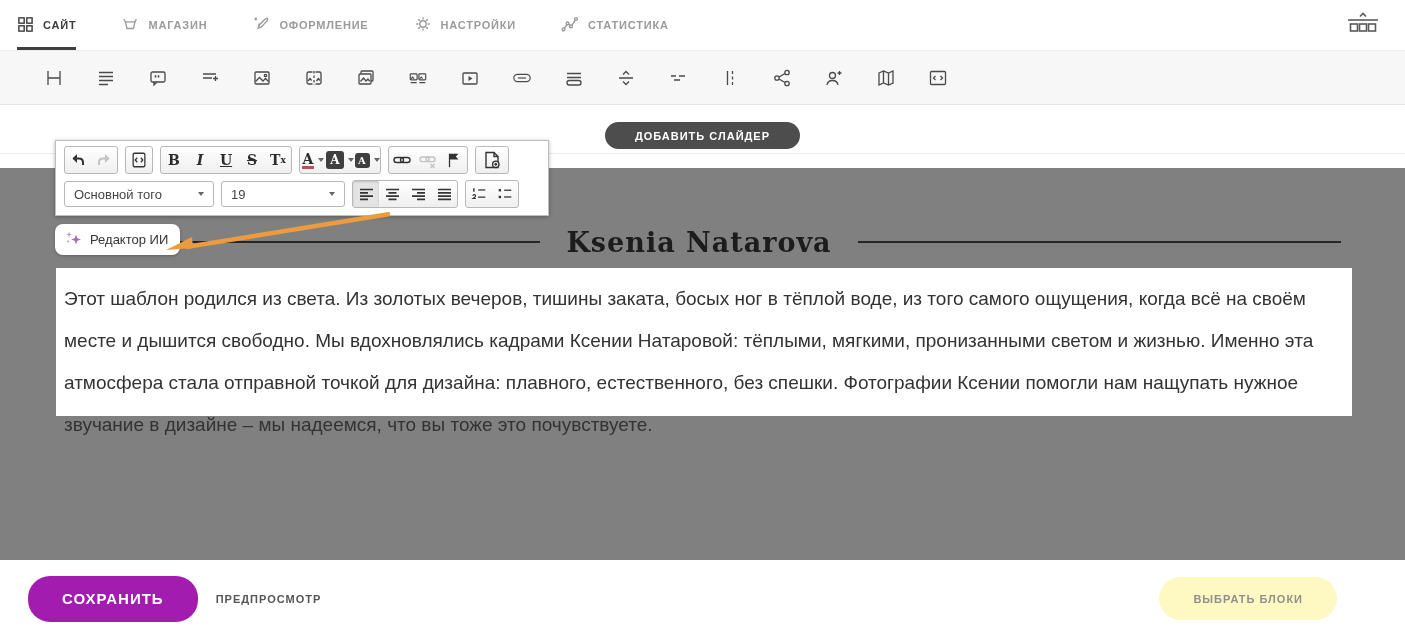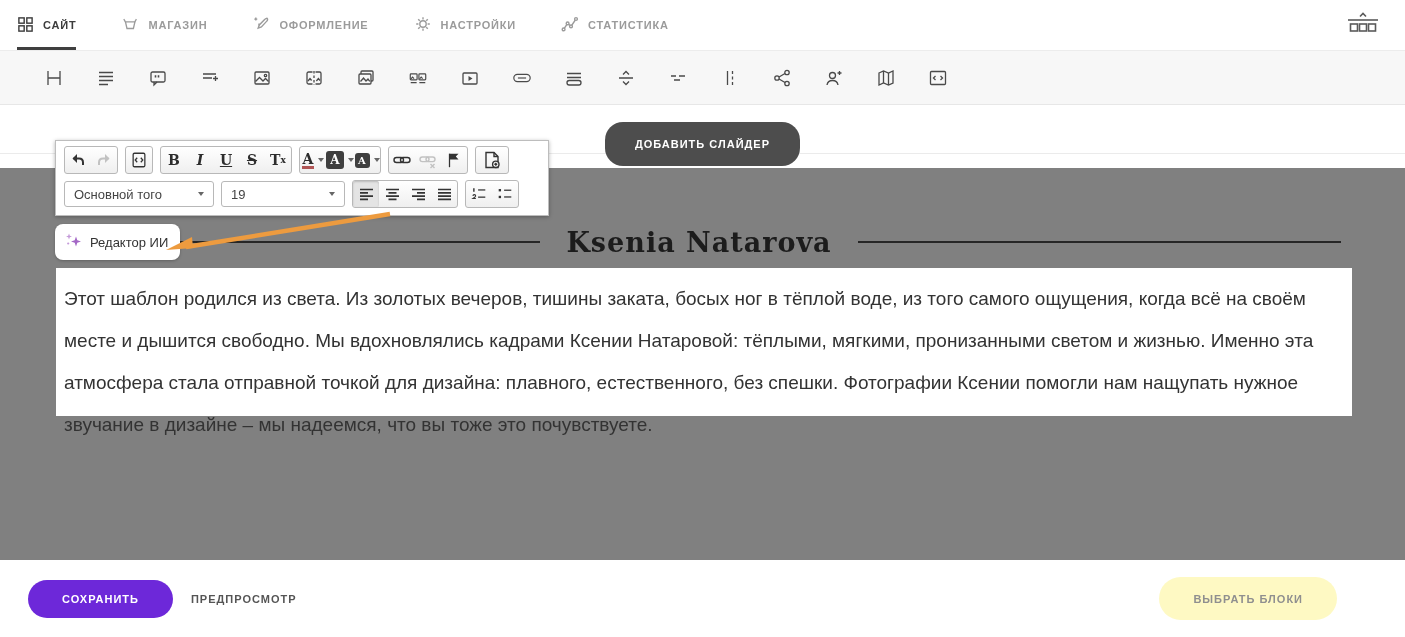--- a/index.html
+++ b/index.html
@@ -20,21 +20,21 @@
 
   
   .block-toolbar { height:55px; background:#f7f7f7; border-top:1px solid #ececec; border-bottom:1px solid #e7e7e7;
                    display:flex; align-items:center; padding-left:44px; gap:32px; }
   .tbi { width:20px; height:20px; display:flex; align-items:center; justify-content:center; cursor:pointer; }
   .tbi svg { stroke:#4a4a4a; fill:none; stroke-width:1.3; }
 
   
   .slider-zone { position:relative; height:63px; background:#fff; display:flex; justify-content:center; }
   .slider-zone .hairline { position:absolute; top:48px; left:0; right:0; height:1px; background:#ebebeb; }
-  .add-slider-btn { position:relative; z-index:2; margin-top:17px; height:44px; padding:0 30px; border:none;
+  .add-slider-btn { position:relative; z-index:2; margin-top:17px; height:27px; padding:0 30px; border:none;
                     border-radius:18px; background:#4d4d4d; color:#fff; font-family:"Liberation Sans",sans-serif;
                     font-size:11px; font-weight:bold; letter-spacing:1px; cursor:pointer; }
 
   
   .canvas { position:relative; height:392px; background:#808080; }
 
   .title-row { position:absolute; top:227px; left:57px; width:1284px; height:30px; display:flex; align-items:center; z-index:1; }
   .title-line { flex:1; height:2px; background:#262626; }
   .page-title { margin:0 26px; font-family:"DejaVu Serif", serif; font-size:27px; color:#1c1c1c; letter-spacing:1px; white-space:nowrap; }
 
@@ -67,29 +67,29 @@
   .swatch-a { background:#3f3f3f; color:#fff; border-radius:3px; width:18px; height:18px; font-size:12px;
               font-weight:bold; display:flex; align-items:center; justify-content:center; font-family:"DejaVu Serif",serif; }
   .swatch-a.small { width:15px; height:15px; font-size:10px; }
   .ck-select { height:26px; border:1px solid #b8b8b8; border-radius:3px; background:#fff; display:flex;
                align-items:center; justify-content:space-between; padding:0 9px; font-size:13px; color:#444; cursor:pointer; }
   .sel-style { width:150px; }
   .sel-size { width:124px; }
   .ck-btn.active-align { background:#e4e4e4; box-shadow:inset 0 1px 2px rgba(0,0,0,.18); border-radius:2px; }
 
   
-  .ai-btn { position:absolute; left:55px; top:224px; height:36px; padding:0 12px 0 9px; display:flex; align-items:center;
+  .ai-btn { position:absolute; left:55px; top:224px; height:31px; padding:0 12px 0 9px; display:flex; align-items:center;
             gap:7px; background:#fff; border:none; border-radius:8px; box-shadow:0 1px 3px rgba(0,0,0,.25);
             font-family:"Liberation Sans",sans-serif; font-size:13px; color:#333; cursor:pointer; z-index:6; }
   .arrow-overlay { position:absolute; left:160px; top:203px; z-index:7; pointer-events:none; }
 
   
   .bottom-bar { height:77px; background:#fff; display:flex; align-items:center; padding:0 68px 0 28px; }
-  .save-btn { height:38px; padding:0 34px; border:none; border-radius:22px; background:#6d28d9; color:#fff;
-              font-family:"Liberation Sans",sans-serif; font-size:11px; font-weight:bold; letter-spacing:1px; cursor:pointer; }
+  .save-btn { height:46px; padding:0 34px; border:none; border-radius:22px; background:#a21caf; color:#fff;
+              font-family:"Liberation Sans",sans-serif; font-size:15px; font-weight:bold; letter-spacing:1px; cursor:pointer; }
   .preview-link { margin-left:18px; font-size:11px; font-weight:bold; letter-spacing:1px; color:#555; cursor:pointer; }
   .choose-blocks-btn { margin-left:auto; height:43px; padding:0 34px; border:none; border-radius:22px; background:#fef9c3;
               color:#8f8f8f; font-family:"Liberation Sans",sans-serif; font-size:11px; font-weight:bold; letter-spacing:1px; cursor:pointer; }
 </style>
 </head>
 <body>
 
 <div class="page">
 
   <div class="top-nav">

